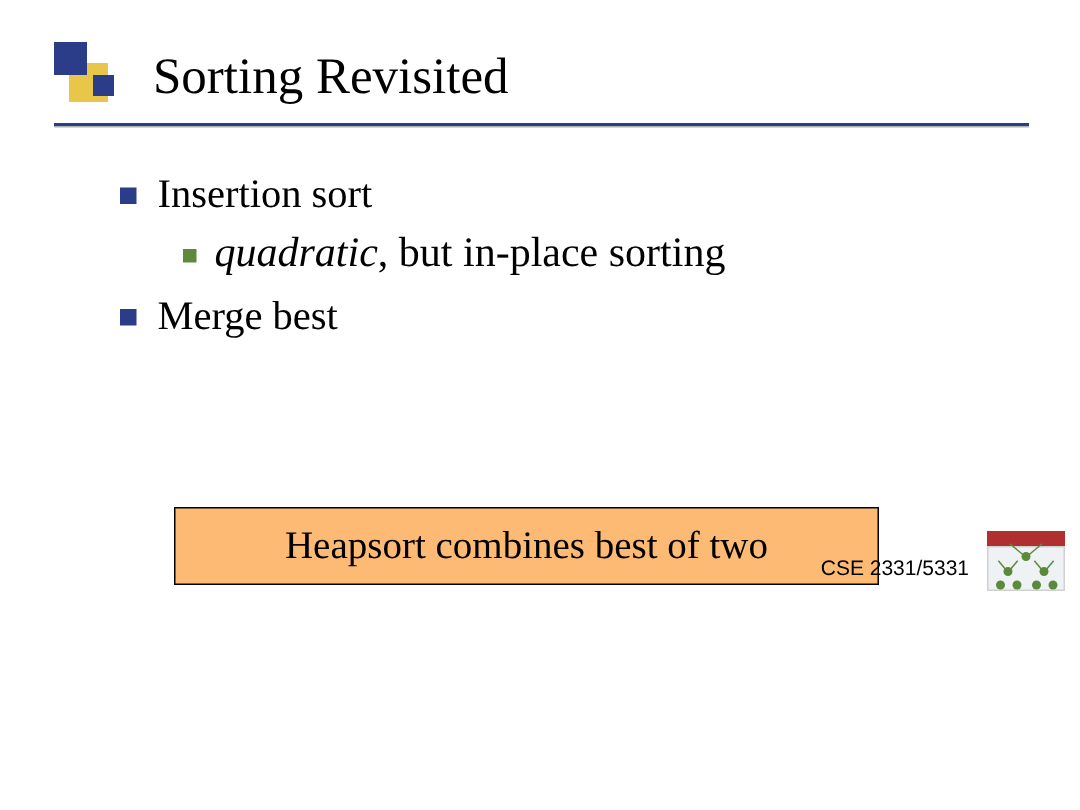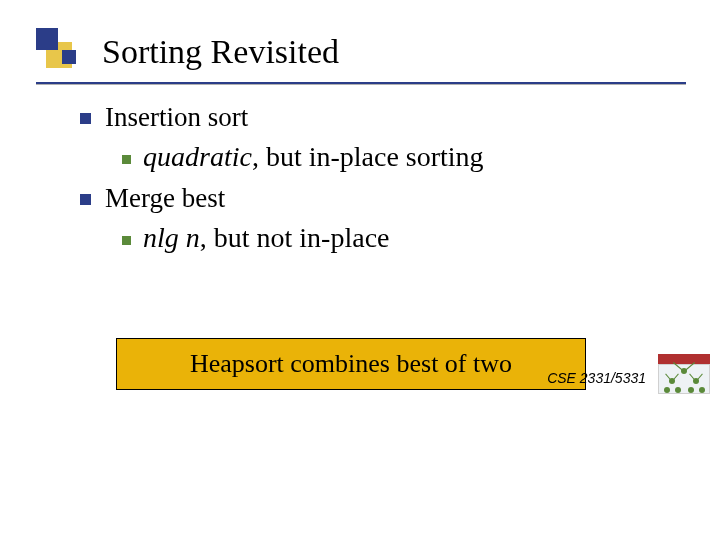--- a/index.html
+++ b/index.html
@@ -10,32 +10,32 @@
   .title-squares { position: relative; width: 48px; height: 48px; display: inline-block; vertical-align: middle; margin-right: 14px; }
   .sq { position: absolute; }
   .sq-blue1 { left: 0; top: 0; width: 22px; height: 22px; background: #2b3d88; z-index: 3; }
   .sq-yellow { left: 10px; top: 14px; width: 26px; height: 26px; background: #e8c64a; z-index: 1; }
   .sq-blue2 { left: 26px; top: 22px; width: 14px; height: 14px; background: #2b3d88; z-index: 2; }
   .title-text { display: inline-block; vertical-align: middle; font-size: 34px; font-weight: 400; }
   .title-rule { position: absolute; left: 36px; top: 82px; width: 650px; height: 3px; }
   .title-rule .r1 { position: absolute; left: 0; top: 0; width: 100%; height: 2px; background: #2b3d88; }
   .title-rule .r2 { position: absolute; left: 0; top: 2px; width: 100%; height: 1px; background: #b0b0b0; }
 
-  .body { position: absolute; left: 80px; top: 92px; width: 580px; }
+  .body { position: absolute; left: 80px; top: 104px; width: 580px; }
   .l1 { font-size: 27px; margin-top: 10px; }
   .l2 { font-size: 28px; margin-top: 8px; margin-left: 42px; }
   .bullet-sq { display: inline-block; width: 11px; height: 11px; background: #2b3d88; margin-right: 14px; vertical-align: baseline; position: relative; top: -2px; }
   .bullet-sq.sm { width: 9px; height: 9px; background: #5b8a3a; margin-right: 12px; }
   .italic { font-style: italic; }
 
   .callout { position: absolute; left: 116px; top: 338px; width: 470px; height: 52px;
-             background: #eab308; border: 1px solid #000; display: flex; align-items: center; justify-content: center;
+             background: #fdba74; border: 1px solid #000; display: flex; align-items: center; justify-content: center;
              font-size: 26px; }
 
-  .course-label { position: absolute; right: 74px; bottom: 18px; font-family: Arial, sans-serif; font-style: italic; font-size: 14px; }
+  .course-label { position: absolute; right: 74px; bottom: 18px; font-family: Arial, sans-serif; font-size: 14px; }
 
   .logo { position: absolute; right: 10px; bottom: 10px; width: 52px; height: 40px; }
   .logo .band-r { position: absolute; left: 0; top: 0; width: 52px; height: 10px; background: #b03030; }
   .logo .band-w { position: absolute; left: 0; top: 10px; width: 52px; height: 30px; background: #eef2f5; border: 1px solid #d0d0d0; }
   .logo .tree-node { position: absolute; width: 6px; height: 6px; border-radius: 50%; background: #5b8a3a; }
   .logo .tree-edge { position: absolute; background: #5b8a3a; height: 1px; transform-origin: left center; }
 </style>
 </head>
 <body>
 <div class="slide">
@@ -56,23 +56,20 @@
   <div class="body">
     <div class="l1">
       <span class="bullet-sq"></span><span>Insertion sort</span>
     </div>
     <div class="l2">
       <span class="bullet-sq sm"></span><span class="italic">quadratic</span><span>, but in-place sorting</span>
     </div>
     <div class="l1">
       <span class="bullet-sq"></span><span>Merge best</span>
     </div>
-    <div class="l2">
-      <span class="bullet-sq sm"></span><span class="italic">nlg n</span><span>, but not in-place</span>
-    </div>
   </div>
 
   <div class="callout">
     <span>Heapsort combines best of two</span>
   </div>
 
   <div class="course-label">CSE 2331/5331</div>
 
   <div class="logo">
     <div class="band-r"></div>

